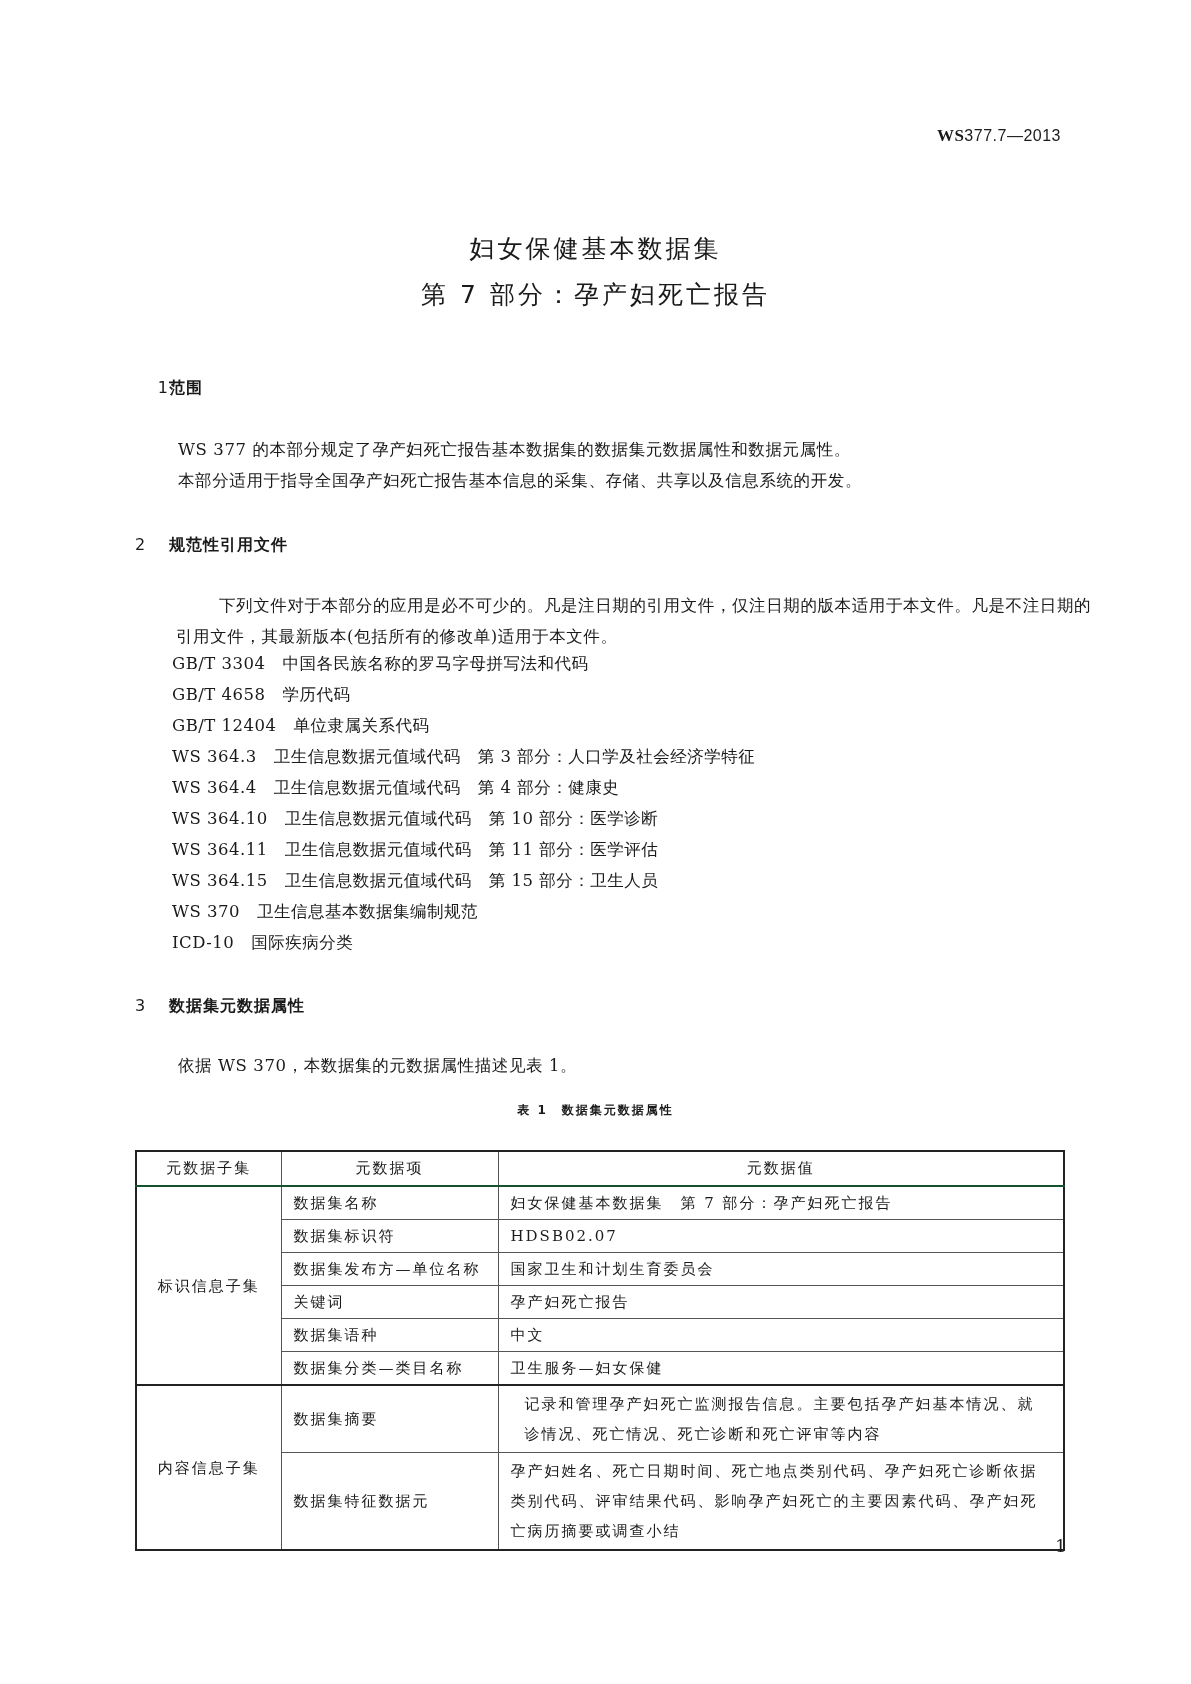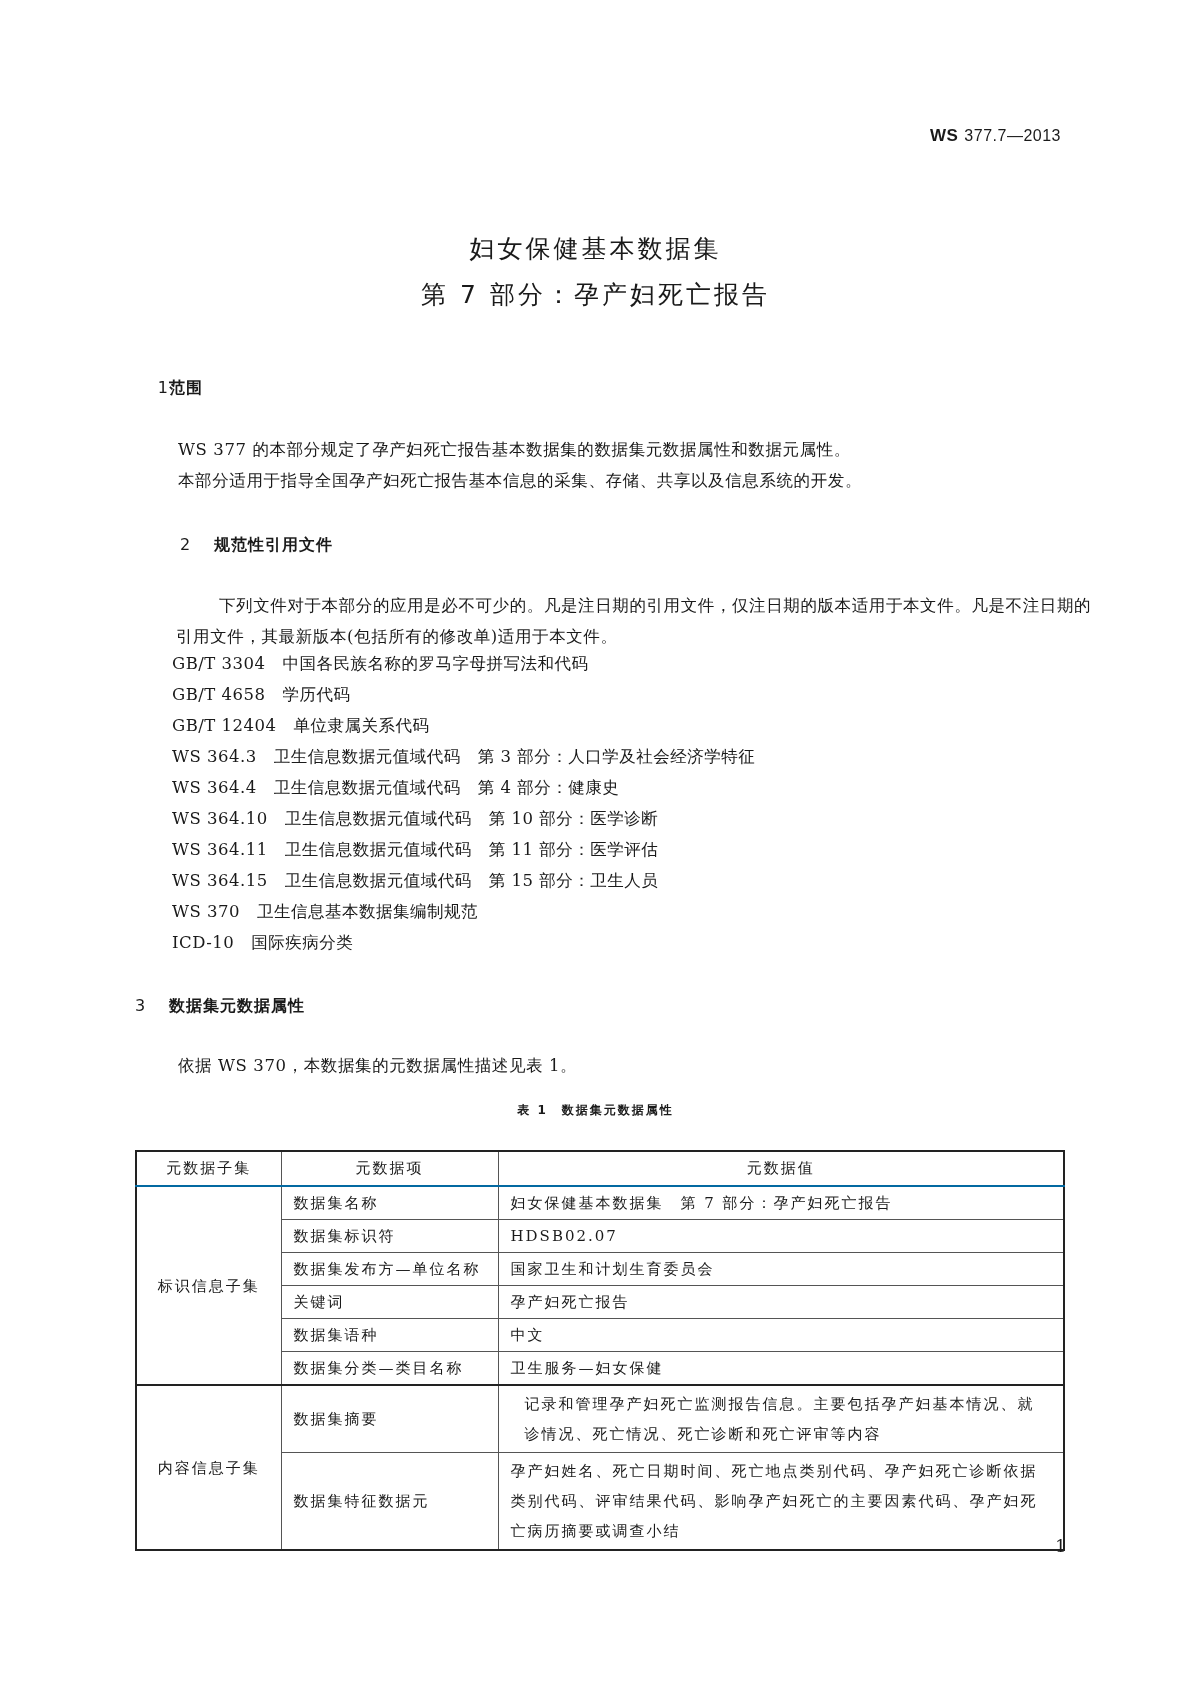--- a/index.html
+++ b/index.html
@@ -1,55 +1,55 @@
 <!DOCTYPE html>
 <html><head>
 <meta charset="utf-8">
 <style>
   html, body { margin: 0; padding: 0; background: #ffffff; }
   body { width: 1191px; height: 1684px; position: relative; overflow: hidden;
          font-family: "DejaVu Serif", "Liberation Serif", serif; color: #1a1a1a; }
   .std-no { position: absolute; top: 126px; right: 130px; font-size: 16px;
             font-family: "Liberation Sans", "DejaVu Sans", sans-serif; letter-spacing: 0.5px; }
-  .std-no .ws { font-family: Liberation Sans, sans-serif; font-weight: bold; font-size: 17px; margin-right: 6px; }
+  .std-no .ws { font-family: Liberation Serif, serif; font-weight: bold; font-size: 17px; }
   .title { position: absolute; left: 0; width: 100%; text-align: center;
            font-family: "DejaVu Sans", sans-serif; font-size: 25px; letter-spacing: 3px; }
   .title.l1 { top: 232px; }
   .title.l2 { top: 278px; }
   .h { position: absolute; left: 135px; font-family: "DejaVu Sans", sans-serif;
        font-weight: bold; font-size: 16px; letter-spacing: 1px; }
   .h .num { display: inline-block; width: 34px; font-weight: normal; }
   .p { position: absolute; left: 135px; width: 930px; font-size: 16.5px; line-height: 31px; letter-spacing: 0.6px; }
   .p .ind { display: inline-block; width: 43px; }
   .ref { position: absolute; left: 172px; font-size: 16.5px; letter-spacing: 0.5px; white-space: pre; }
   .tcap { position: absolute; left: 0; width: 100%; text-align: center; top: 1102px;
           font-family: "DejaVu Sans", sans-serif; font-weight: bold; font-size: 12px; letter-spacing: 2px; }
   table.meta { position: absolute; left: 135px; top: 1150px; width: 930px;
                border-collapse: collapse; font-size: 15px; letter-spacing: 2px; }
   table.meta td, table.meta th { border: 1px solid #555; padding: 0 12px; font-weight: normal; }
   table.meta { border: 2px solid #222; }
-  table.meta thead th { height: 33px; text-align: center; border-bottom: 2px solid #0369a1; }
+  table.meta thead th { height: 33px; text-align: center; border-bottom: 2px solid #14532d; }
   table.meta td { height: 32px; line-height: 30px; }
   table.meta td.group { text-align: center; }
   table.meta tr.sep td { border-top: 2px solid #222; }
   .pageno { position: absolute; right: 125px; top: 1536px; font-size: 17px; }
 </style>
 </head>
 <body>
 
 <div class="std-no"><span class="ws">WS</span><span>377.7—2013</span></div>
 
 <div class="title l1">妇女保健基本数据集</div>
 <div class="title l2">第 7 部分：孕产妇死亡报告</div>
 
 <div class="h" style="top:378px;text-align:right;"><span class="num">1</span><span>范围</span></div>
 <div class="p" style="top:434px;"><span class="ind"></span><span>WS 377 的本部分规定了孕产妇死亡报告基本数据集的数据集元数据属性和数据元属性。</span></div>
 <div class="p" style="top:465px;"><span class="ind"></span><span>本部分适用于指导全国孕产妇死亡报告基本信息的采集、存储、共享以及信息系统的开发。</span></div>
 
-<div class="h" style="top:535px;margin-left:45px;"><span class="num">2</span><span>规范性引用文件</span></div>
+<div class="h" style="top:535px;"><span class="num">2</span><span>规范性引用文件</span></div>
 <div class="p" style="top:590px;margin-left:41px;"><span class="ind"></span><span>下列文件对于本部分的应用是必不可少的。凡是注日期的引用文件，仅注日期的版本适用于本文件。凡是不注日期的引用文件，其最新版本(包括所有的修改单)适用于本文件。</span></div>
 
 <div class="ref" style="top:653px;"><span>GB/T 3304</span>　<span>中国各民族名称的罗马字母拼写法和代码</span></div>
 <div class="ref" style="top:684px;"><span>GB/T 4658</span>　<span>学历代码</span></div>
 <div class="ref" style="top:715px;"><span>GB/T 12404</span>　<span>单位隶属关系代码</span></div>
 <div class="ref" style="top:746px;"><span>WS 364.3</span>　<span>卫生信息数据元值域代码　第 3 部分：人口学及社会经济学特征</span></div>
 <div class="ref" style="top:777px;"><span>WS 364.4</span>　<span>卫生信息数据元值域代码　第 4 部分：健康史</span></div>
 <div class="ref" style="top:808px;"><span>WS 364.10</span>　<span>卫生信息数据元值域代码　第 10 部分：医学诊断</span></div>
 <div class="ref" style="top:839px;"><span>WS 364.11</span>　<span>卫生信息数据元值域代码　第 11 部分：医学评估</span></div>
 <div class="ref" style="top:870px;"><span>WS 364.15</span>　<span>卫生信息数据元值域代码　第 15 部分：卫生人员</span></div>

